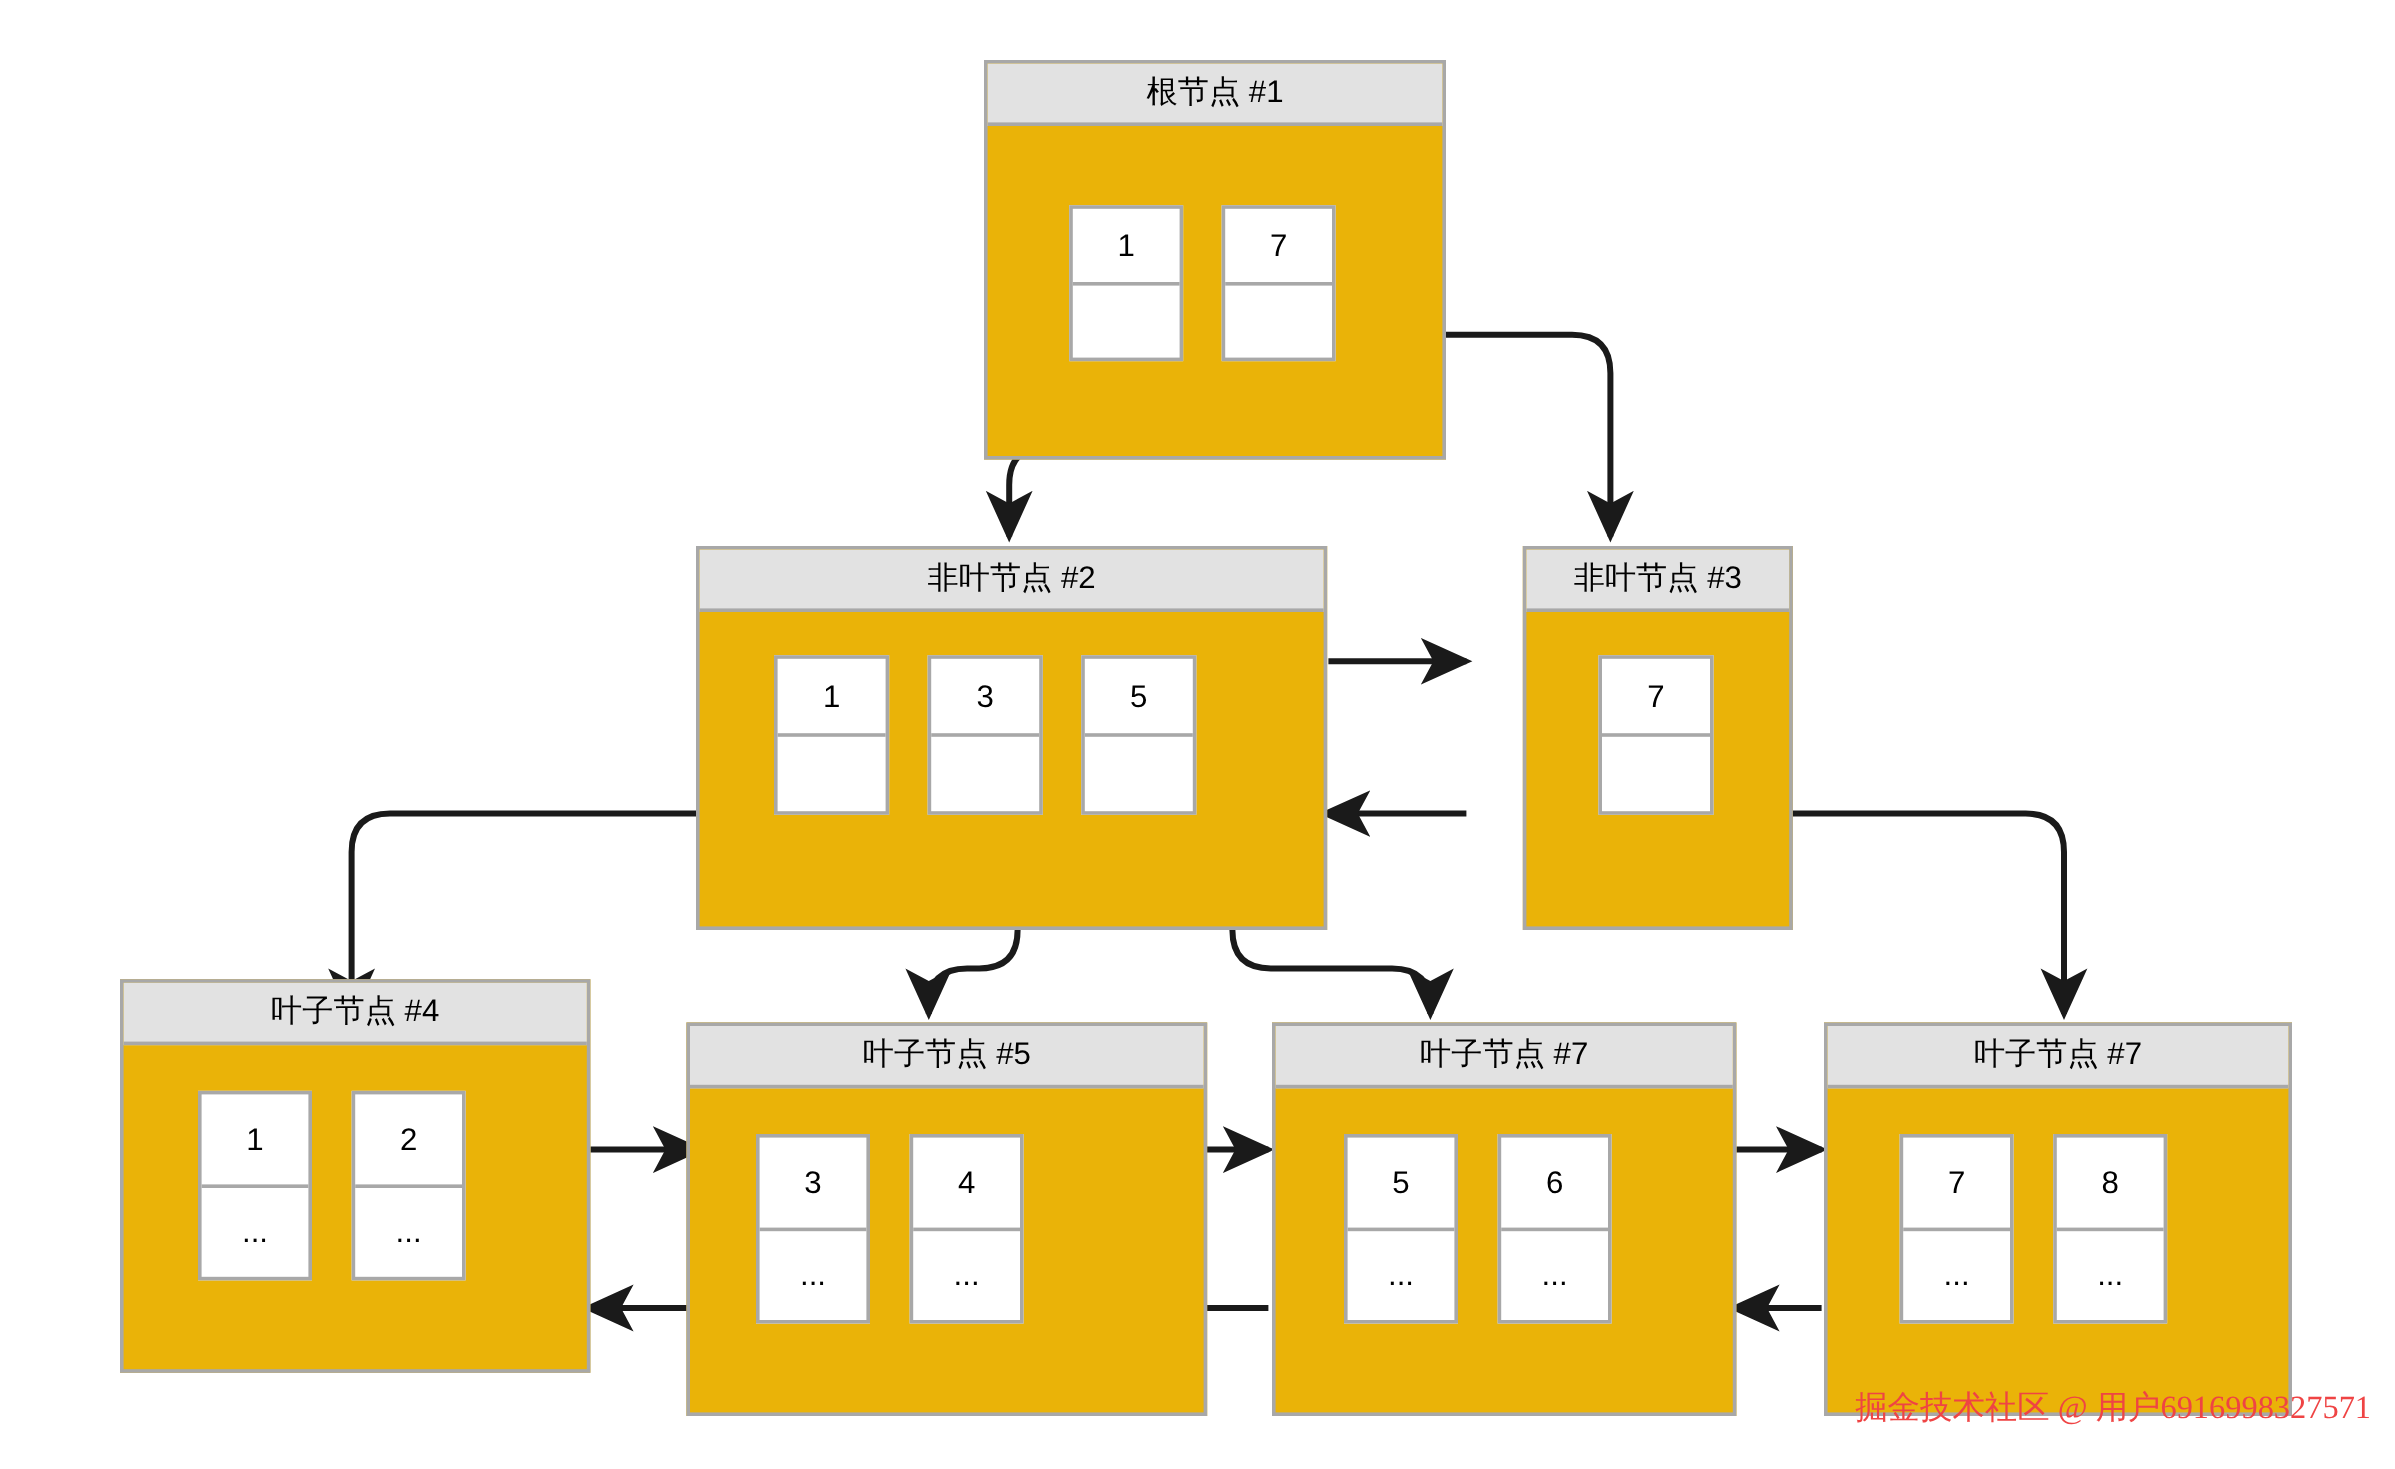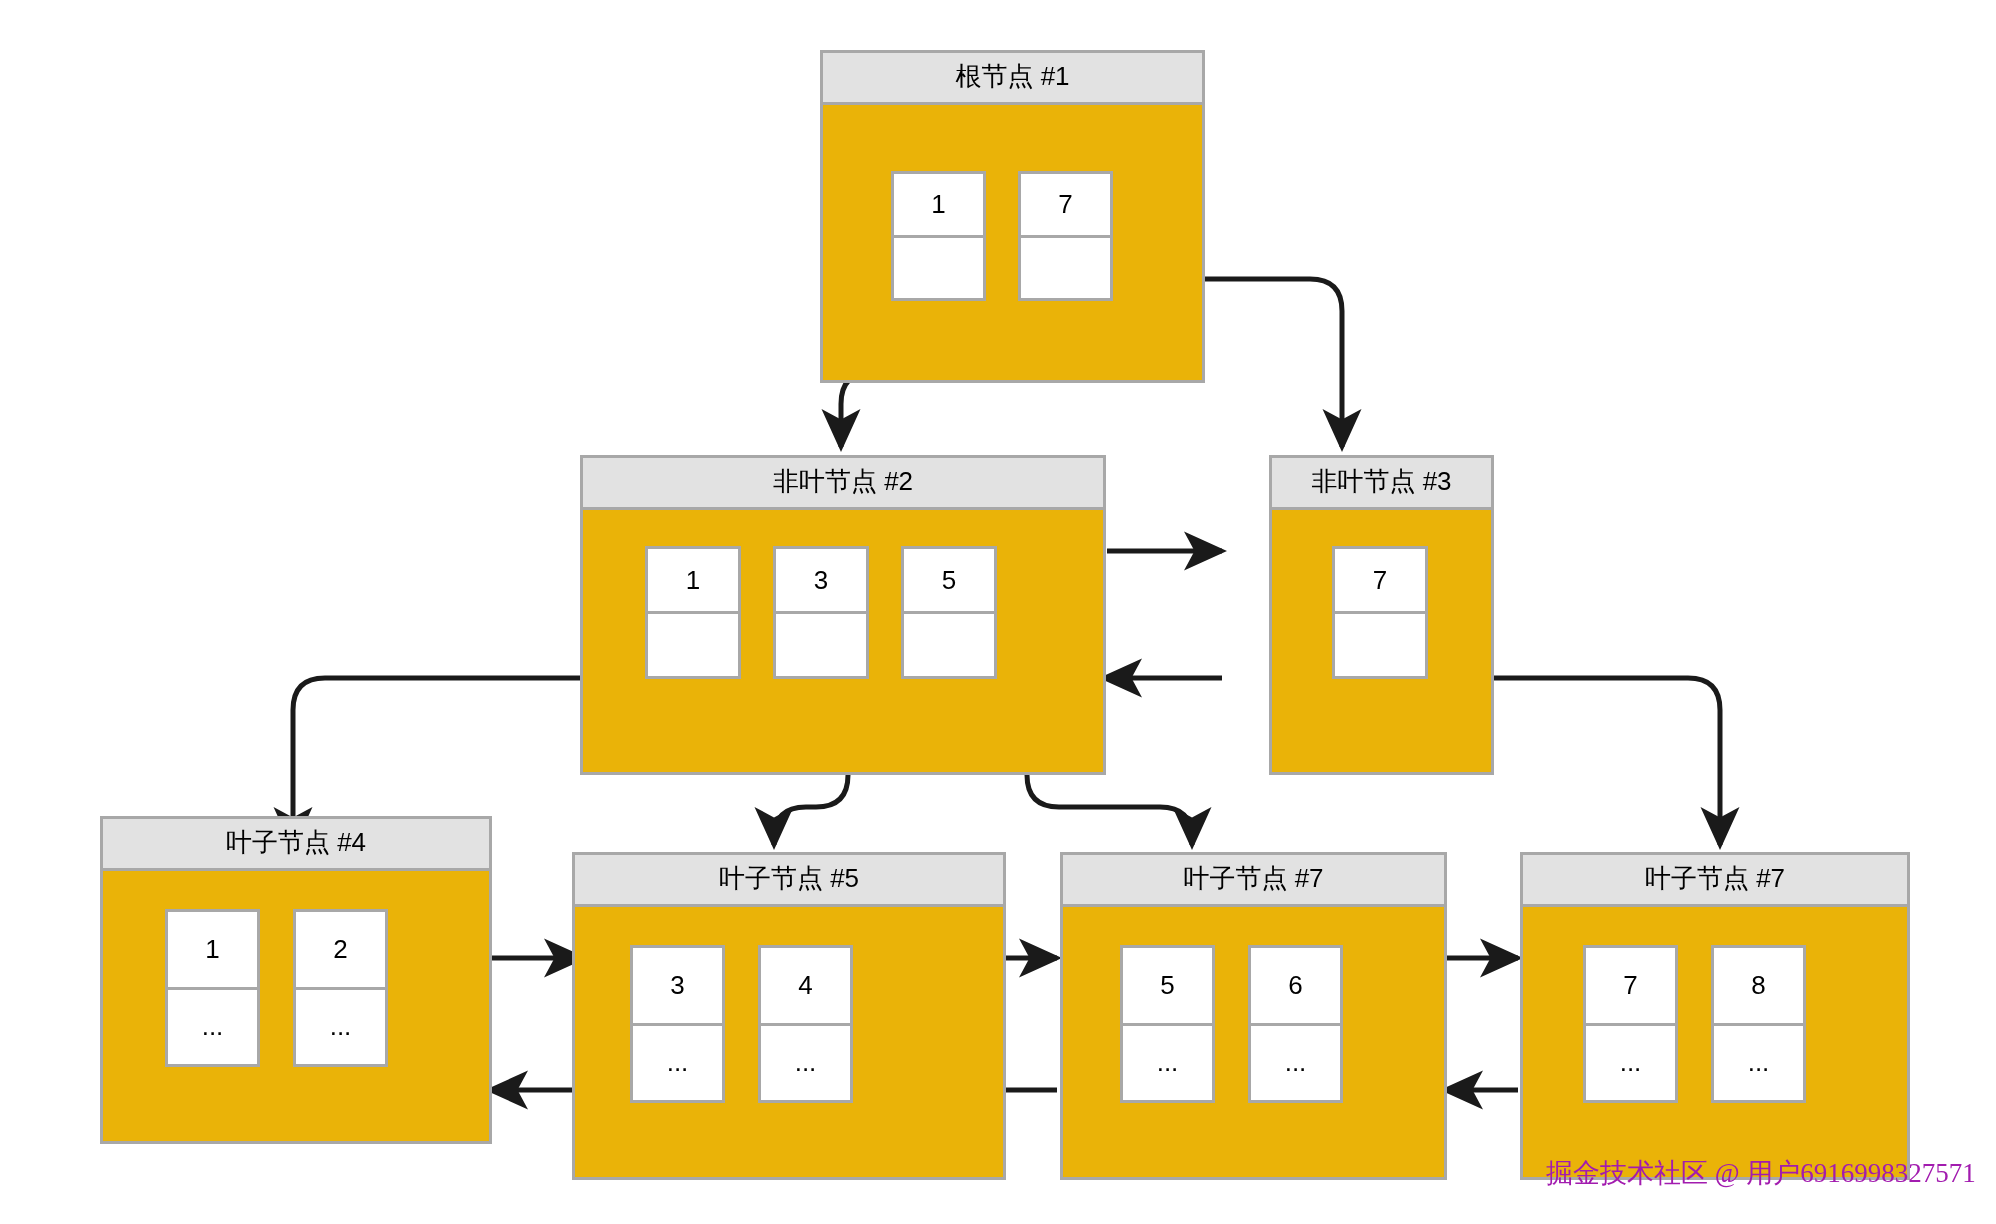--- a/index.html
+++ b/index.html
@@ -24,21 +24,21 @@
   .cell-ptr{box-sizing:border-box;display:flex;align-items:center;
         justify-content:center;font-size:26px;color:#000;}
 
   
   #wires{position:absolute;left:0;top:0;width:1996px;height:1224px;
          pointer-events:none;}
   .wire{fill:none;stroke:#1a1a1a;stroke-width:5;}
   .wire-thin{fill:none;stroke:#1a1a1a;stroke-width:4;}
 
   
-  .watermark{position:absolute;font-size:27px;color:#a21caf;
+  .watermark{position:absolute;font-size:27px;color:#ef4444;
         white-space:nowrap;font-family:"Liberation Serif","DejaVu Serif",serif;}
 </style>
 </head>
 <body>
 
 <div id="stage">
 
   <svg id="wires" viewBox="0 0 1996 1224" width="1996" height="1224">
     <defs>
       <marker id="ah" markerWidth="9" markerHeight="9" refX="7.6" refY="4.5" orient="auto" markerUnits="strokeWidth">

